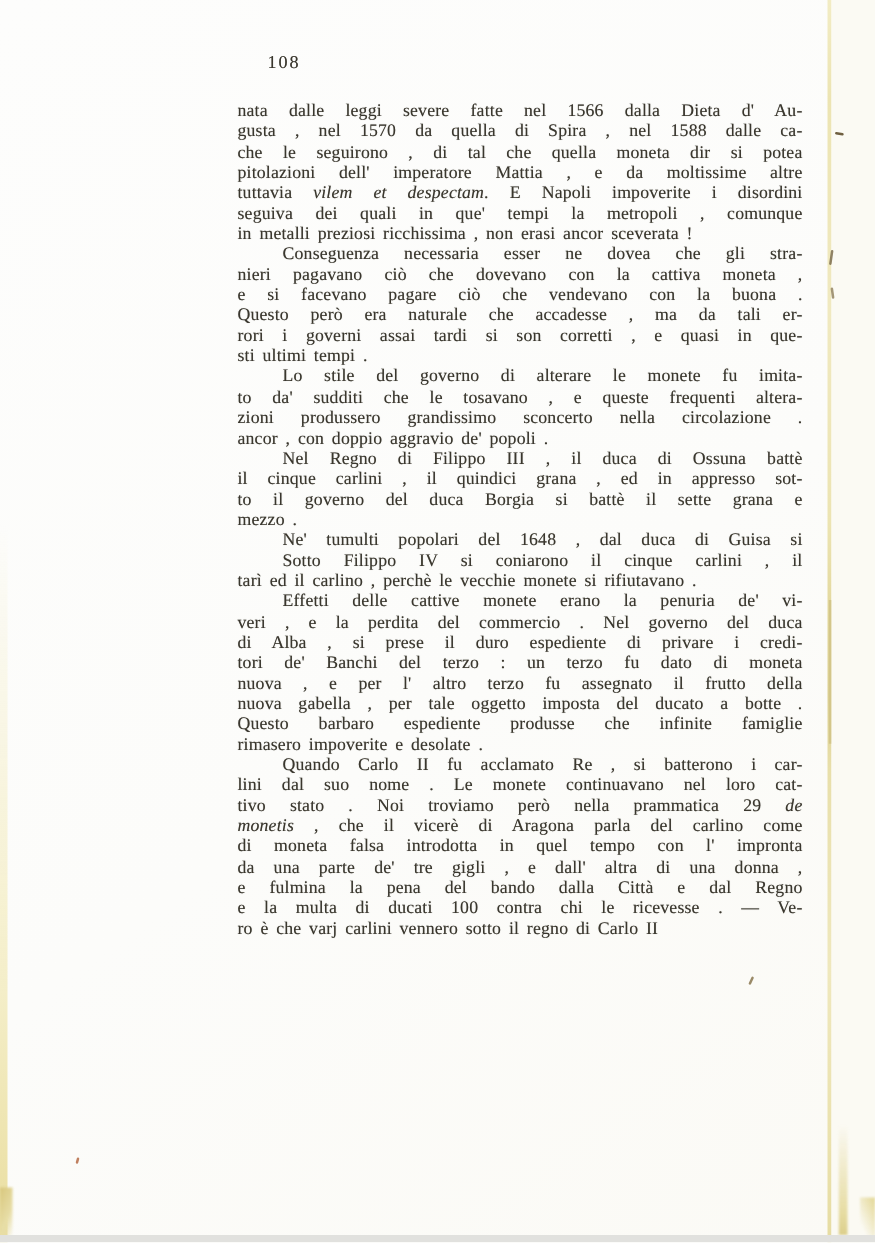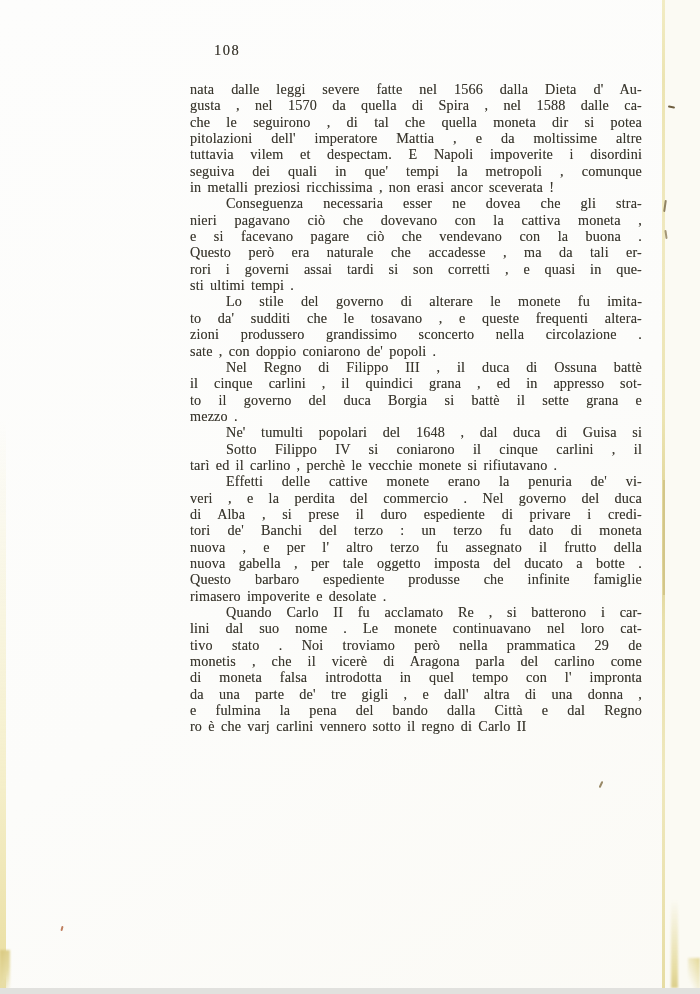--- a/index.html
+++ b/index.html
@@ -83,21 +83,21 @@
     margin-top: 23px;
   }
   .text-block .line {
     text-align: justify;
     text-align-last: justify;
     height: 16.35px;
     white-space: normal;
   }
   .text-block .line.end { text-align-last: left; }
   .text-block .line.indent { text-indent: 36px; }
-  .text-block .it { }
+  .text-block .it { font-style: italic; }
 </style>
 </head>
 <body>
 
 <div class="scan">
 
   <div class="outer-page"></div>
   <div class="edge-line"></div>
   <div class="edge-dark-seg"></div>
   <div class="edge-left"></div>
@@ -124,21 +124,21 @@
       <div class="line end"><span>in metalli preziosi ricchissima , non erasi ancor sceverata !</span></div>
       <div class="line indent"><span>Conseguenza necessaria esser ne dovea che gli stra-</span></div>
       <div class="line"><span>nieri pagavano ciò che dovevano con la cattiva moneta ,</span></div>
       <div class="line"><span>e si facevano pagare ciò che vendevano con la buona .</span></div>
       <div class="line"><span>Questo però era naturale che accadesse , ma da tali er-</span></div>
       <div class="line"><span>rori i governi assai tardi si son corretti , e quasi in que-</span></div>
       <div class="line end"><span>sti ultimi tempi .</span></div>
       <div class="line indent"><span>Lo stile del governo di alterare le monete fu imita-</span></div>
       <div class="line"><span>to da' sudditi che le tosavano , e queste frequenti altera-</span></div>
       <div class="line"><span>zioni produssero grandissimo sconcerto nella circolazione .</span></div>
-      <div class="line end"><span>sate , con doppio coniarono de' popoli .</span></div>
+      <div class="line end"><span>ancor , con doppio aggravio de' popoli .</span></div>
       <div class="line indent"><span>Nel Regno di Filippo III , il duca di Ossuna battè</span></div>
       <div class="line"><span>il cinque carlini , il quindici grana , ed in appresso sot-</span></div>
       <div class="line"><span>to il governo del duca Borgia si battè il sette grana e</span></div>
       <div class="line end"><span>mezzo .</span></div>
       <div class="line indent"><span>Ne' tumulti popolari del 1648 , dal duca di Guisa si</span></div>
       <div class="line indent"><span>Sotto Filippo IV si coniarono il cinque carlini , il</span></div>
       <div class="line end"><span>tarì ed il carlino , perchè le vecchie monete si rifiutavano .</span></div>
       <div class="line indent"><span>Effetti delle cattive monete erano la penuria de' vi-</span></div>
       <div class="line"><span>veri , e la perdita del commercio . Nel governo del duca</span></div>
       <div class="line"><span>di Alba , si prese il duro espediente di privare i credi-</span></div>
@@ -147,16 +147,17 @@
       <div class="line"><span>nuova gabella , per tale oggetto imposta del ducato a botte .</span></div>
       <div class="line"><span>Questo barbaro espediente produsse che infinite famiglie</span></div>
       <div class="line end"><span>rimasero impoverite e desolate .</span></div>
       <div class="line indent"><span>Quando Carlo II fu acclamato Re , si batterono i car-</span></div>
       <div class="line"><span>lini dal suo nome . Le monete continuavano nel loro cat-</span></div>
       <div class="line"><span>tivo stato . Noi troviamo però nella prammatica 29 </span><span class="it">de</span></div>
       <div class="line"><span class="it">monetis</span><span> , che il vicerè di Aragona parla del carlino come</span></div>
       <div class="line"><span>di moneta falsa introdotta in quel tempo con l' impronta</span></div>
       <div class="line"><span>da una parte de' tre gigli , e dall' altra di  una  donna ,</span></div>
       <div class="line"><span>e fulmina la pena del bando dalla Città e dal Regno</span></div>
+      <div class="line"><span>e la multa di ducati 100 contra chi le ricevesse . — Ve-</span></div>
       <div class="line end"><span>ro è che varj carlini vennero sotto il regno di Carlo II</span></div>
     </div>
 
 </div>
 
 </body></html>

